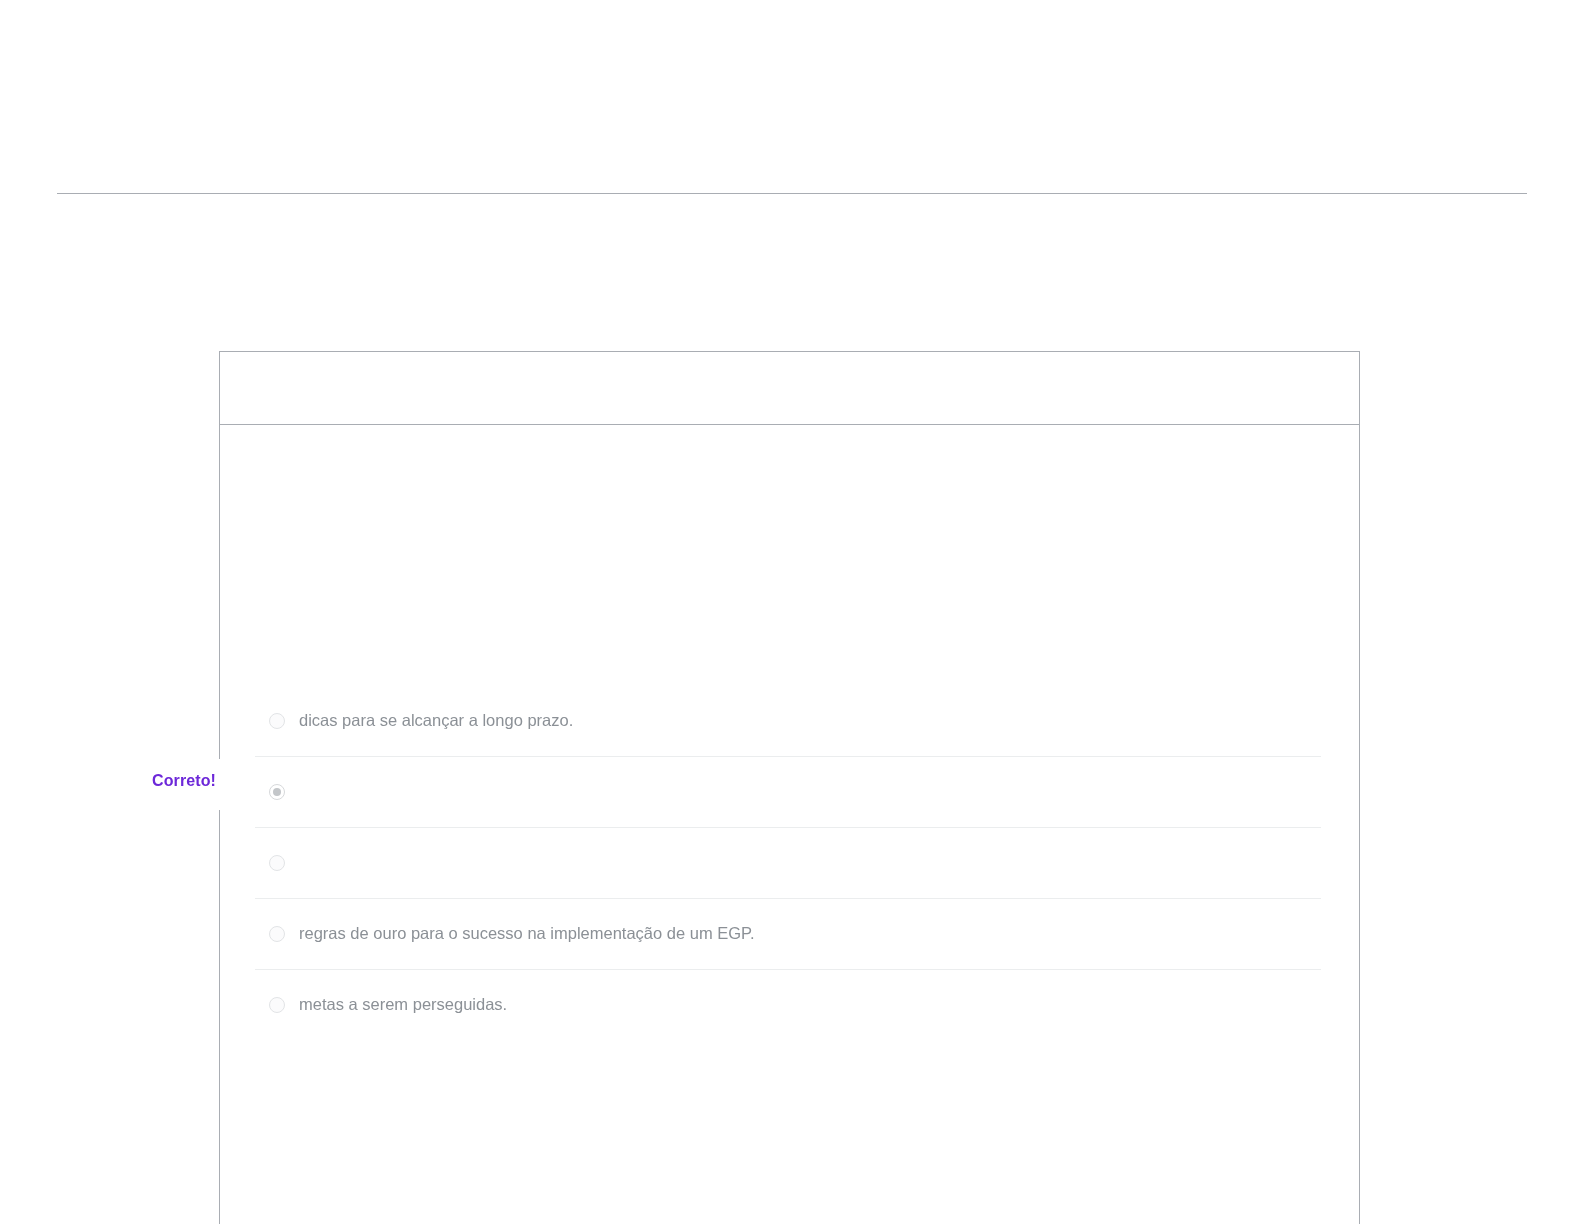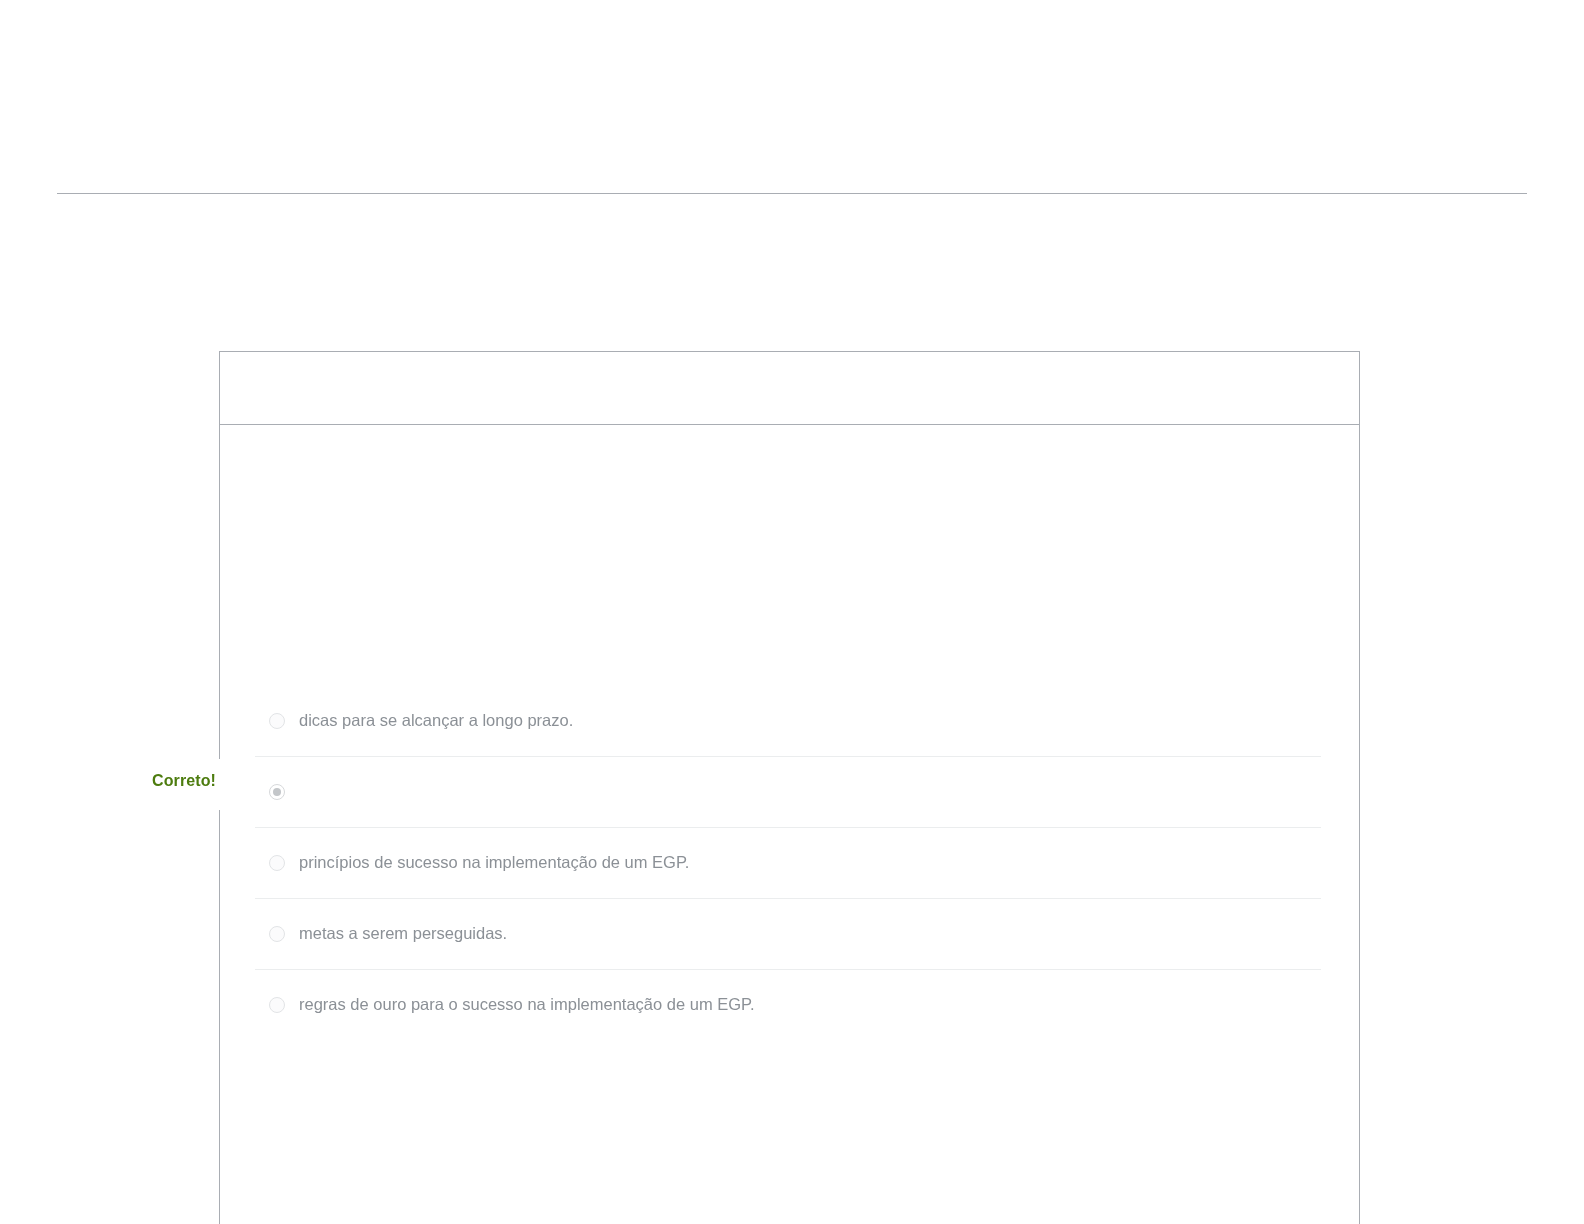--- a/index.html
+++ b/index.html
@@ -29,21 +29,21 @@
 
   
   .verdict {
     position: absolute;
     left: 106px;
     top: 772px;
     width: 110px;
     text-align: right;
     font-size: 16px;
     font-weight: bold;
-    color: #4d7c0f;
+    color: #6d28d9;
     letter-spacing: 0.1px;
     white-space: nowrap;
   }
 
   
   .question-card {
     position: absolute;
     left: 219px;
     top: 351px;
     width: 1141px;
@@ -189,27 +189,26 @@
       <span class="answer-text">dicas para se alcançar a longo prazo.</span>
     </div>
 
     <div class="answer-row">
       <span class="radio selected"></span>
       <span class="answer-text"></span>
     </div>
 
     <div class="answer-row">
       <span class="radio"></span>
-      <span class="answer-text">princípios de sucesso na implementação de um EGP.</span>
+    </div>
+
+    <div class="answer-row">
+      <span class="radio"></span>
+      <span class="answer-text">regras de ouro para o sucesso na implementação de um EGP.</span>
     </div>
 
     <div class="answer-row">
       <span class="radio"></span>
       <span class="answer-text">metas a serem perseguidas.</span>
-    </div>
-
-    <div class="answer-row">
-      <span class="radio"></span>
-      <span class="answer-text">regras de ouro para o sucesso na implementação de um EGP.</span>
     </div>
 
   </div>
 </div>
 
 </body></html>

